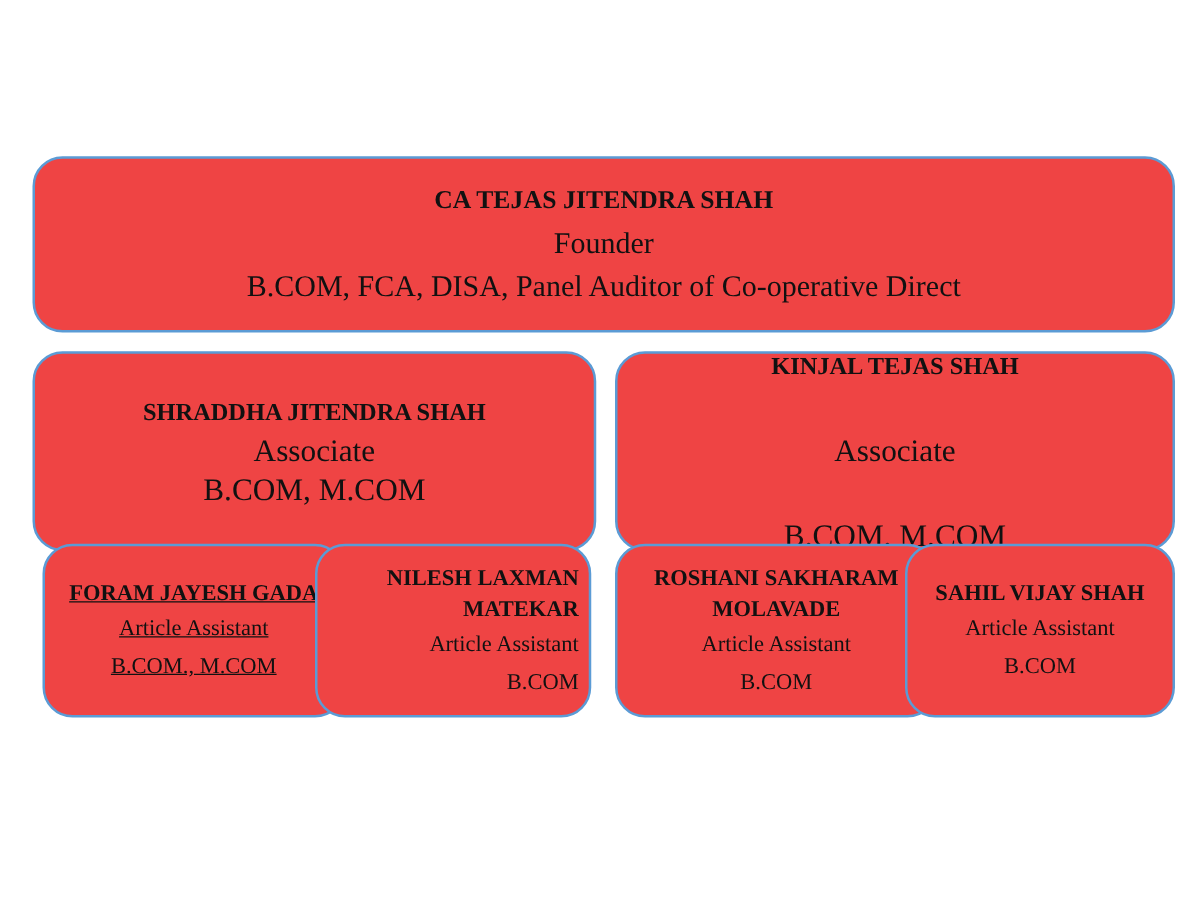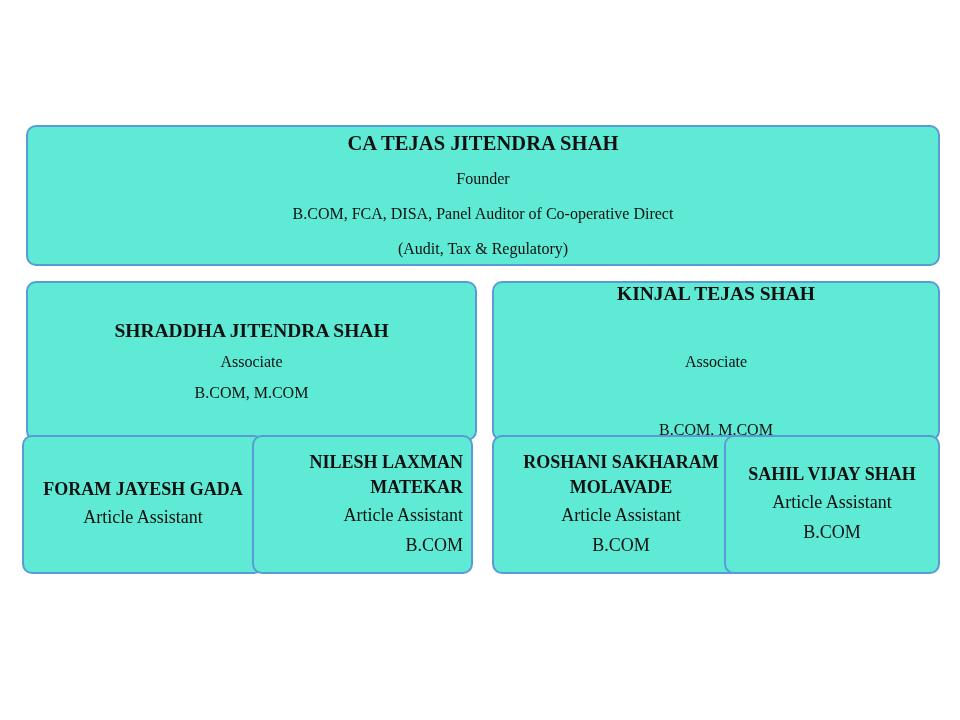--- a/index.html
+++ b/index.html
@@ -19,23 +19,23 @@
     position: absolute;
     left: 0;
     top: 0;
     width: 960px;
     height: 720px;
   }
 
   .node {
     position: absolute;
     box-sizing: border-box;
-    background: #5eead4;
+    background: #ef4444;
     border: 2px solid #5b9bd5;
-    border-radius: 10px;
+    border-radius: 24px;
     display: flex;
     flex-direction: column;
     align-items: center;
     justify-content: center;
     text-align: center;
     padding: 4px 8px;
   }
 
   .node .line {
     display: block;
@@ -48,49 +48,49 @@
   }
 
   
   .tier-founder {
     left: 26px;
     top: 125px;
     width: 914px;
     height: 141px;
   }
   .tier-founder .line {
-    font-size: 16px;
+    font-size: 24px;
     line-height: 35px;
   }
   .tier-founder .name {
     font-size: 20.5px;
     letter-spacing: 0.1px;
   }
 
   
   .tier-associate {
     top: 281px;
     height: 160px;
   }
   .assoc-left  { left: 26px;  width: 451px; }
   .assoc-right { left: 492px; width: 448px; gap: 37px; }
   .tier-associate .line {
-    font-size: 16px;
+    font-size: 25px;
     line-height: 31px;
   }
   .tier-associate .name {
     font-size: 19.5px;
   }
 
   
   .tier-assistant {
     top: 435px;
     height: 139px;
   }
-  .asst-1 { left: 22px;  width: 242px; }
+  .asst-1 { left: 34px;  width: 242px; text-decoration: underline; }
   .asst-2 { left: 252px; width: 221px; text-align: right; }
   .asst-3 { left: 492px; width: 258px; }
   .asst-4 { left: 724px; width: 216px; }
 
   .tier-assistant .line {
     font-size: 18px;
     line-height: 30px;
   }
   .tier-assistant .name {
     font-size: 18px;
@@ -103,38 +103,38 @@
 </style>
 </head>
 <body>
 
 <div id="org-chart">
 
   <div class="node tier-founder">
     <span class="line name">CA TEJAS JITENDRA SHAH</span>
     <span class="line">Founder</span>
     <span class="line">B.COM, FCA, DISA, Panel Auditor of Co-operative Direct</span>
-    <span class="line">(Audit, Tax &amp; Regulatory)</span>
   </div>
 
   <div class="node tier-associate assoc-left">
     <span class="line name">SHRADDHA JITENDRA SHAH</span>
     <span class="line">Associate</span>
     <span class="line">B.COM,  M.COM</span>
   </div>
 
   <div class="node tier-associate assoc-right">
     <span class="line name">KINJAL TEJAS SHAH</span>
     <span class="line">Associate</span>
     <span class="line">B.COM,  M.COM</span>
   </div>
 
   <div class="node tier-assistant asst-1">
     <span class="line name">FORAM JAYESH GADA</span>
     <span class="line">Article Assistant</span>
+    <span class="line">B.COM., M.COM</span>
   </div>
 
   <div class="node tier-assistant wrapped asst-2">
     <span class="line name">NILESH LAXMAN MATEKAR</span>
     <span class="line">Article Assistant</span>
     <span class="line">B.COM</span>
   </div>
 
   <div class="node tier-assistant wrapped asst-3">
     <span class="line name">ROSHANI SAKHARAM MOLAVADE</span>

